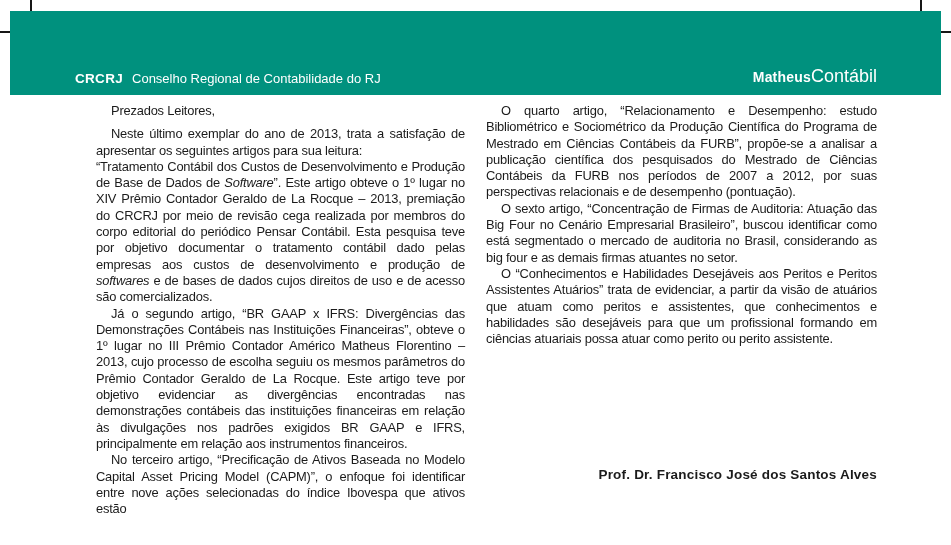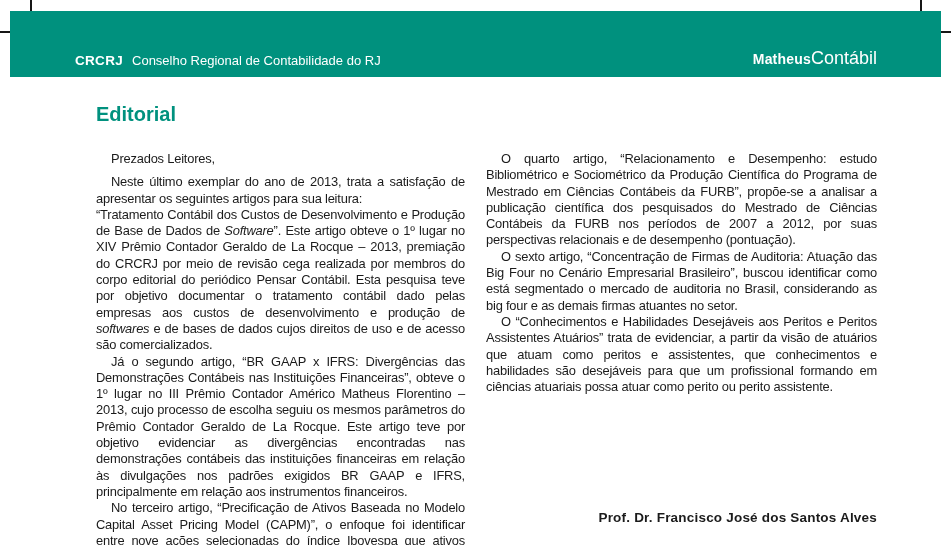--- a/index.html
+++ b/index.html
@@ -14,21 +14,21 @@
   
   .crop { position: absolute; background: #161616; }
   .crop-tl-v { left: 30px; top: 0; width: 2px; height: 24px; }
   .crop-tl-h { left: 0; top: 31px; width: 23px; height: 2px; }
   .crop-tr-v { left: 920px; top: 0; width: 2px; height: 24px; }
   .crop-tr-h { left: 928px; top: 31px; width: 23px; height: 2px; }
   
   .banner {
     position: absolute;
     left: 10px; top: 11px;
-    width: 931px; height: 66px;
+    width: 931px; height: 84px;
     background: #00917e;
     display: flex;
     justify-content: space-between;
     align-items: flex-end;
     padding: 0 64px 8px 65px;
     color: #ffffff;
   }
   .banner .brand   { font-weight: bold; font-size: 13.5px; letter-spacing: 0.3px; }
   .banner .org     { font-size: 13px; margin-left: 9px; }
   .banner .j-bold  { font-weight: bold; font-size: 14px; letter-spacing: 0.2px; }
@@ -55,21 +55,21 @@
     letter-spacing: -0.2px;
     text-align: justify;
     color: #1b1b1b;
   }
   .col p.indent { text-indent: 15px; }
   .col p.space-after { margin-bottom: 7px; }
   .col p .em { font-style: italic; }
   
   .signature {
     position: absolute;
-    right: 0; top: 406px;
+    right: 0; top: 363px;
     text-align: right;
     line-height: 17px;
   }
   .sig-name { font-weight: bold; font-size: 13.5px; letter-spacing: 0.2px; }
   .sig-role { font-size: 13.5px; }
 </style>
 </head>
 <body>
 
 <div class="crop crop-tl-v"></div>
@@ -80,21 +80,20 @@
 <header class="banner">
   <div>
     <span class="brand">CRCRJ</span><span class="org">Conselho Regional de Contabilidade do RJ</span>
   </div>
   <div>
     <span class="j-bold">Matheus</span><span class="j-reg">Contábil</span>
   </div>
 </header>
 
 <main>
-  <h1 class="page-title">Editorial</h1>
 
   <div class="columns">
     <div class="col col-left">
         <p class="indent space-after"><span>Prezados Leitores,</span></p>
         <p class="indent"><span>Neste último exemplar do ano de 2013, trata a satisfação de apresentar os seguintes artigos para sua leitura:</span></p>
         <p><span>“Tratamento Contábil dos Custos de Desenvolvimento e Produção de Base de Dados de </span><span class="em">Software</span><span>”. Este artigo obteve o 1º lugar no XIV Prêmio Contador Geraldo de La Rocque – 2013, premiação do CRCRJ por meio de revisão cega realizada por membros do corpo editorial do periódico Pensar Contábil. Esta pesquisa teve por objetivo documentar o tratamento contábil dado pelas empresas aos custos de desenvolvimento e produção de </span><span class="em">softwares</span><span> e de bases de dados cujos direitos de uso e de acesso são comercializados.</span></p>
         <p class="indent"><span>Já o segundo artigo, “BR GAAP x IFRS: Divergências das Demonstrações Contábeis nas Instituições Financeiras”, obteve o 1º lugar no III Prêmio Contador Américo Matheus Florentino – 2013, cujo processo de escolha seguiu os mesmos parâmetros do Prêmio Contador Geraldo de La Rocque. Este artigo teve por objetivo evidenciar as divergências encontradas nas demonstrações contábeis das instituições financeiras em relação às divulgações nos padrões exigidos BR GAAP e IFRS, principalmente em relação aos instrumentos financeiros.</span></p>
         <p class="indent"><span>No terceiro artigo, “Precificação de Ativos Baseada no Modelo Capital Asset Pricing Model (CAPM)”, o enfoque foi identificar entre nove ações selecionadas do índice Ibovespa que ativos estão</span></p>
       </div>
     <div class="col col-right">

